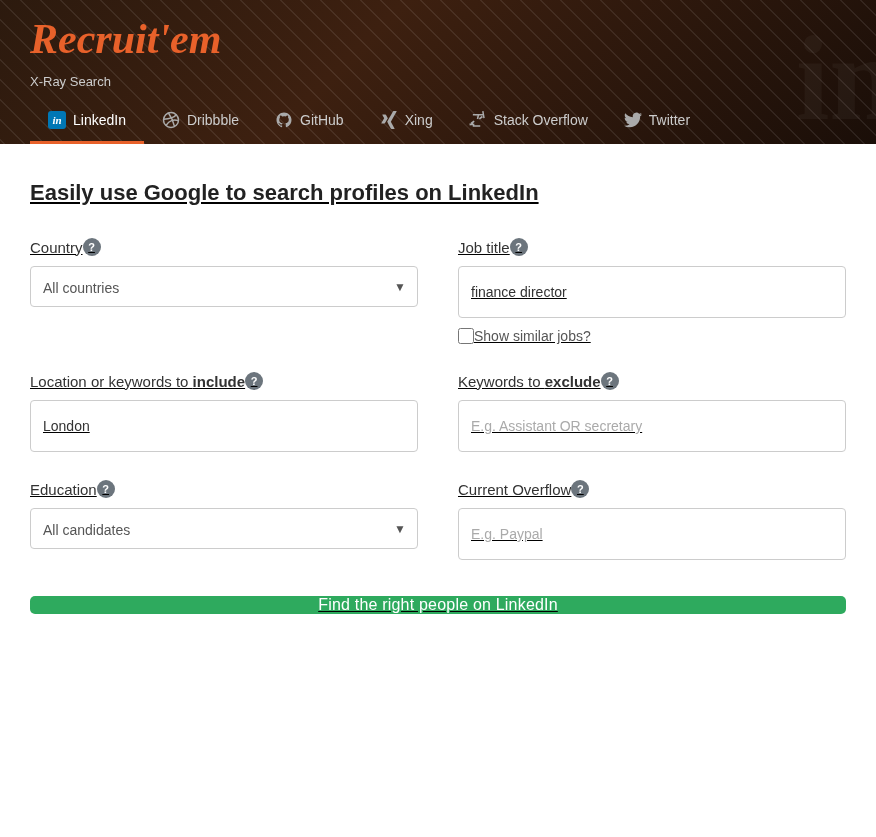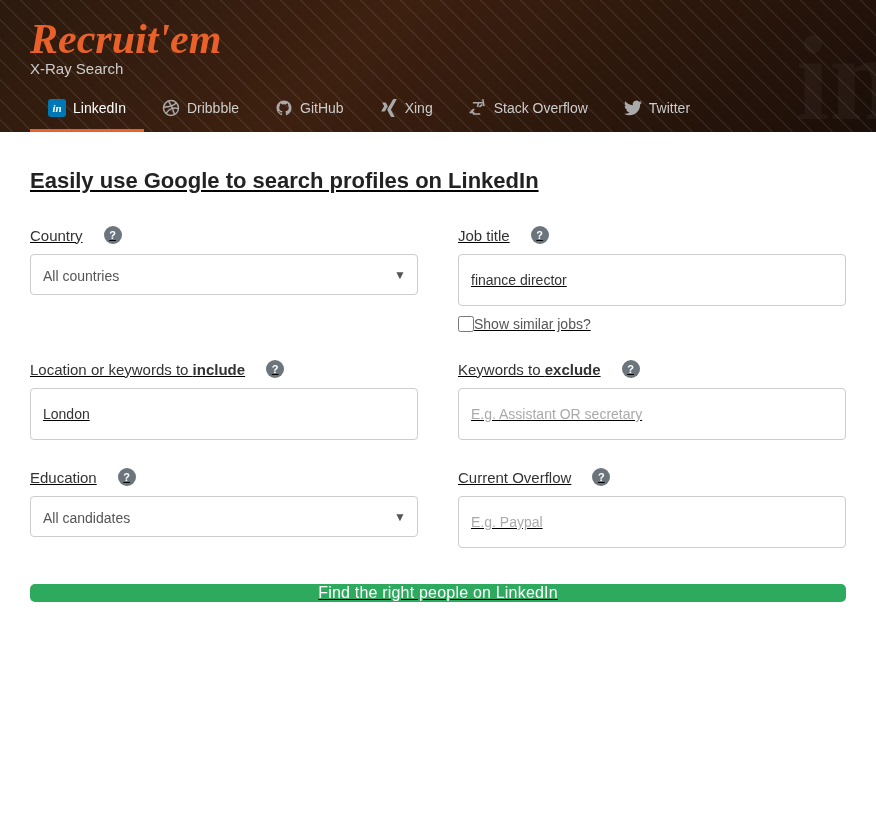--- a/index.html
+++ b/index.html
@@ -28,22 +28,22 @@
     .logo-text {
       font-family: Georgia, serif;
       font-size: 42px;
       color: #e8612a;
       font-style: italic;
       font-weight: bold;
       line-height: 1;
     }
     .logo-tagline {
       color: #ccc;
-      font-size: 15px;
-      margin-top: 0;
+      font-size: 13px;
+      margin-top: 14px;
     }
 
     
     .nav {
       display: flex;
       align-items: center;
       position: relative;
       z-index: 1;
       margin-top: 10px;
     }
@@ -107,21 +107,21 @@
       grid-template-columns: 1fr 1fr;
       gap: 28px 40px;
     }
     .form-group {
       display: flex;
       flex-direction: column;
     }
     .form-label-row {
       display: flex;
       align-items: center;
-      gap: 21px;
+      gap: 0;
       margin-bottom: 10px;
     }
     .form-label {
       font-size: 15px;
       color: #333;
     }
     .form-label strong {
       font-weight: bold;
     }
     .help-icon {

